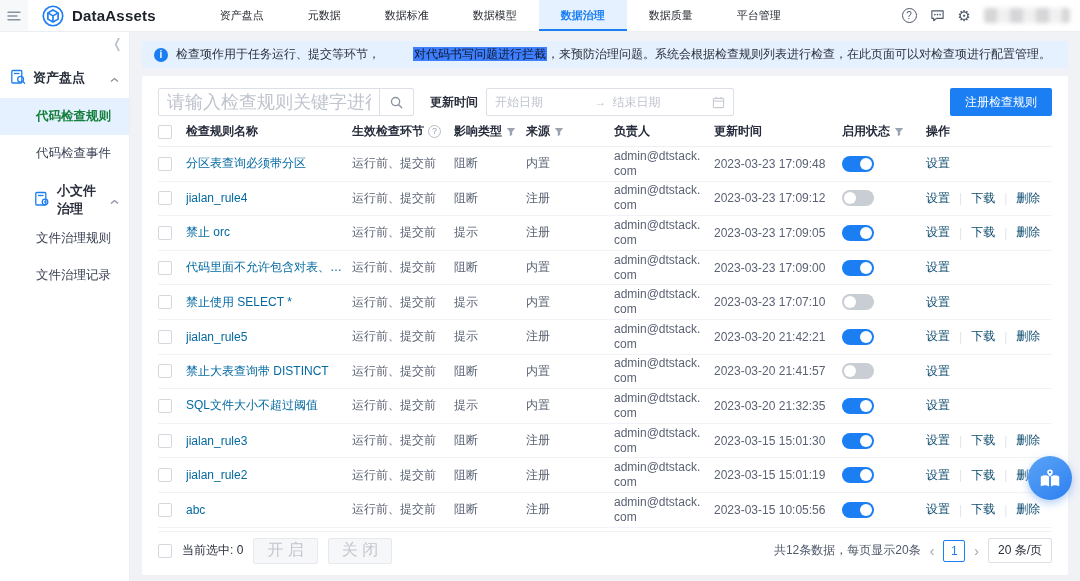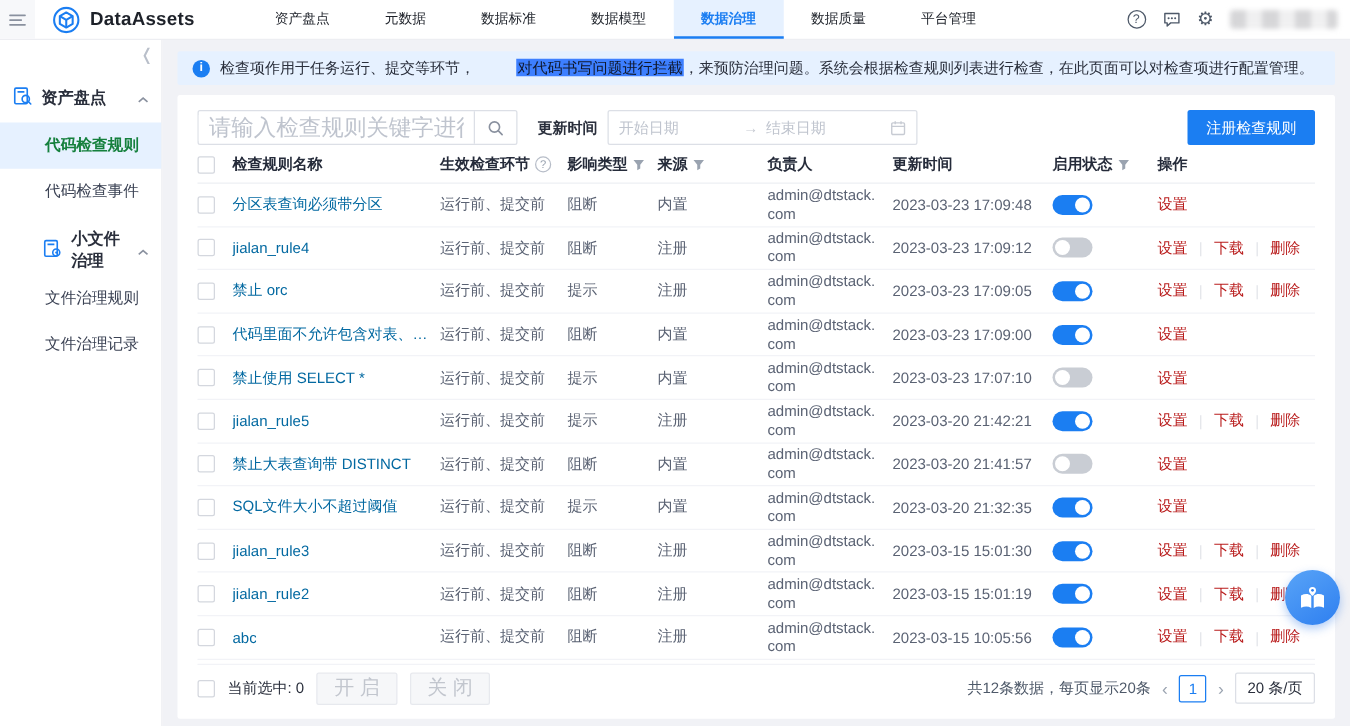--- a/index.html
+++ b/index.html
@@ -69,21 +69,21 @@
   .rule-link { color:#0369a1; cursor:pointer; white-space:nowrap; overflow:hidden; text-overflow:ellipsis; display:block; }
   .owner-txt { word-break:break-all; line-height:15px; }
   .qmark { width:13px; height:13px; border:1px solid #B7BDC8; border-radius:50%; color:#9AA3B0; font-size:9px; line-height:11px; text-align:center; font-weight:400; flex:none; }
   .funnel { flex:none; display:inline-flex; cursor:pointer; }
   .toggle { width:32px; height:16px; border-radius:8px; position:relative; display:inline-block; cursor:pointer; flex:none; }
   .toggle.on  { background:#1B7EF2; }
   .toggle.off { background:#C9CDD4; }
   .toggle::after { content:''; position:absolute; top:2px; width:12px; height:12px; border-radius:50%; background:#fff; }
   .toggle.on::after  { right:2px; }
   .toggle.off::after { left:2px; }
-  .act-link { color:#b91c1c; cursor:pointer; white-space:nowrap; }
+  .act-link { color:#0c4a6e; cursor:pointer; white-space:nowrap; }
   .act-div { color:#E3E5EA; margin:0 5px; }
 
   
   .cfooter { height:44px; border-top:1px solid #F2F3F7; display:flex; align-items:center; padding-bottom:6px; }
   .f-left { display:flex; align-items:center; gap:10px; font-size:12px; color:#2A2F3C; }
   .btn-disabled { height:26px; padding:0 13px; background:#F6F7F9; border:1px solid #E7E9EE; border-radius:2px; color:#C2C6CE; font-size:16px; font-family:inherit; cursor:not-allowed; white-space:nowrap; }
   .f-right { margin-left:auto; display:flex; align-items:center; gap:9px; font-size:12px; color:#4E5969; }
   .pg-arrow { color:#9AA3B0; cursor:pointer; font-size:14px; line-height:12px; }
   .pg-num { width:22px; height:22px; border:1px solid #1B7EF2; color:#1B7EF2; border-radius:2px; text-align:center; line-height:20px; cursor:pointer; }
   .pg-size { border:1px solid #DCDFE6; border-radius:2px; padding:3px 9px; color:#2A2F3C; cursor:pointer; white-space:nowrap; }

